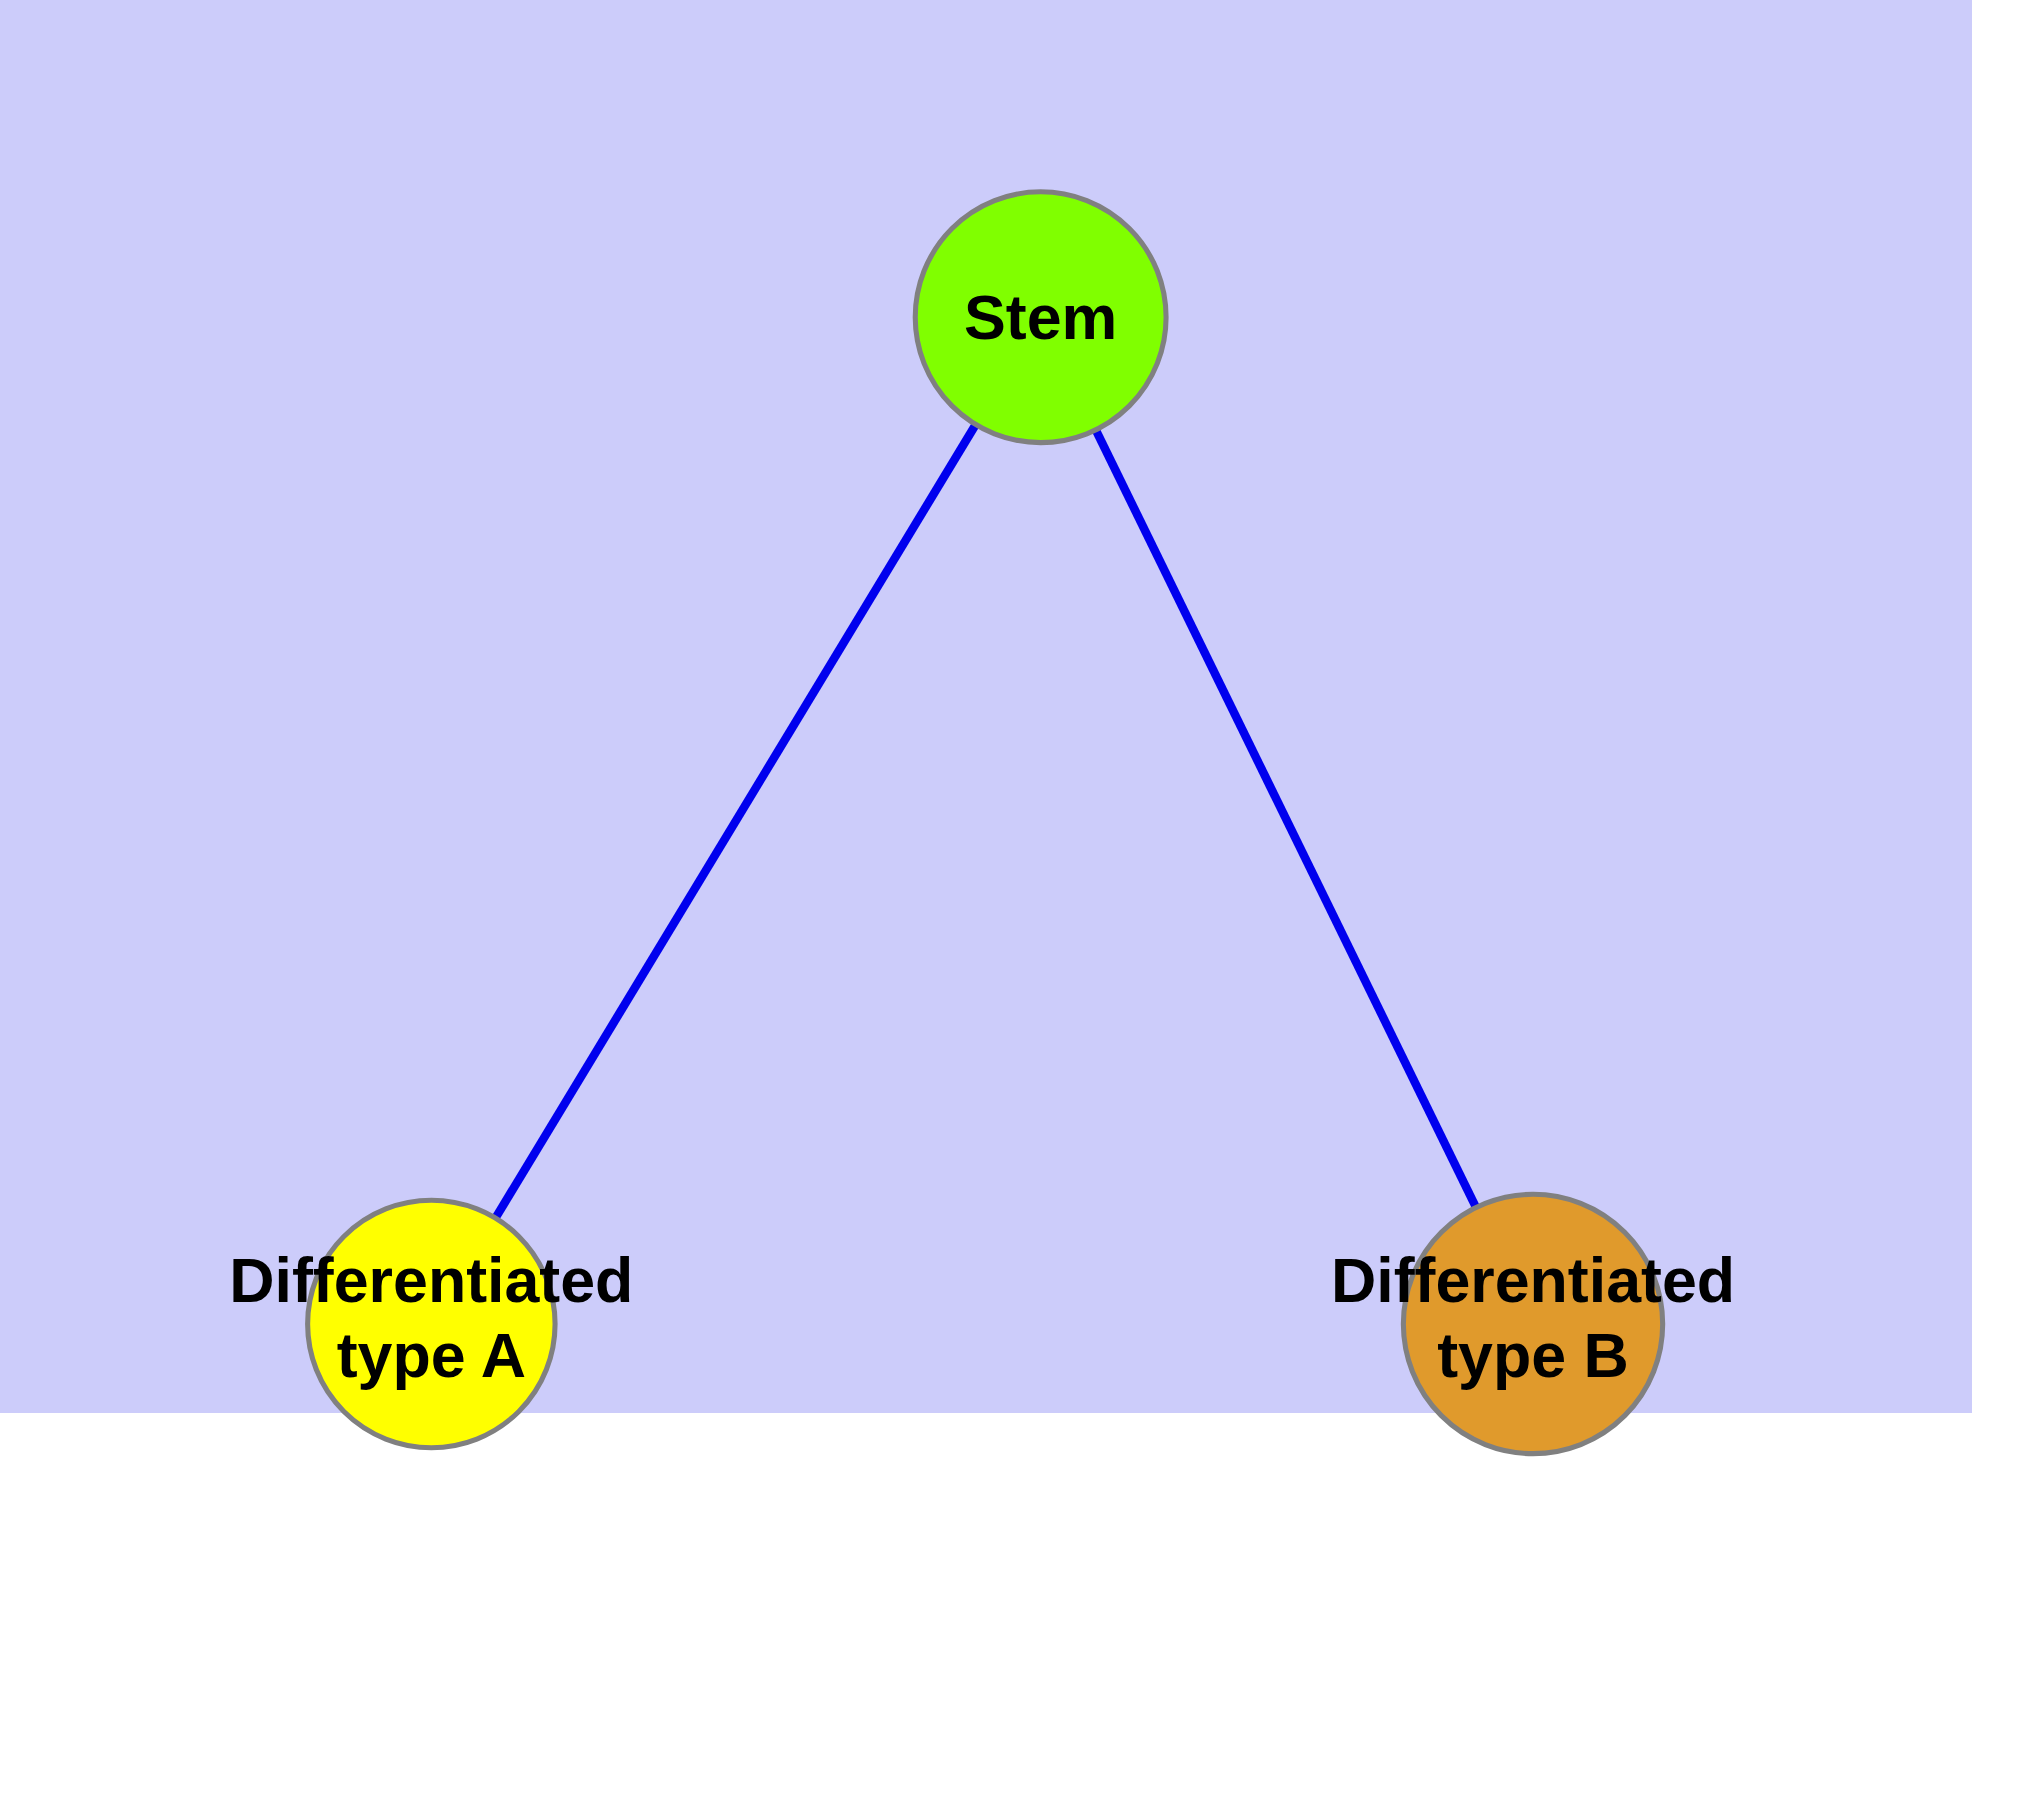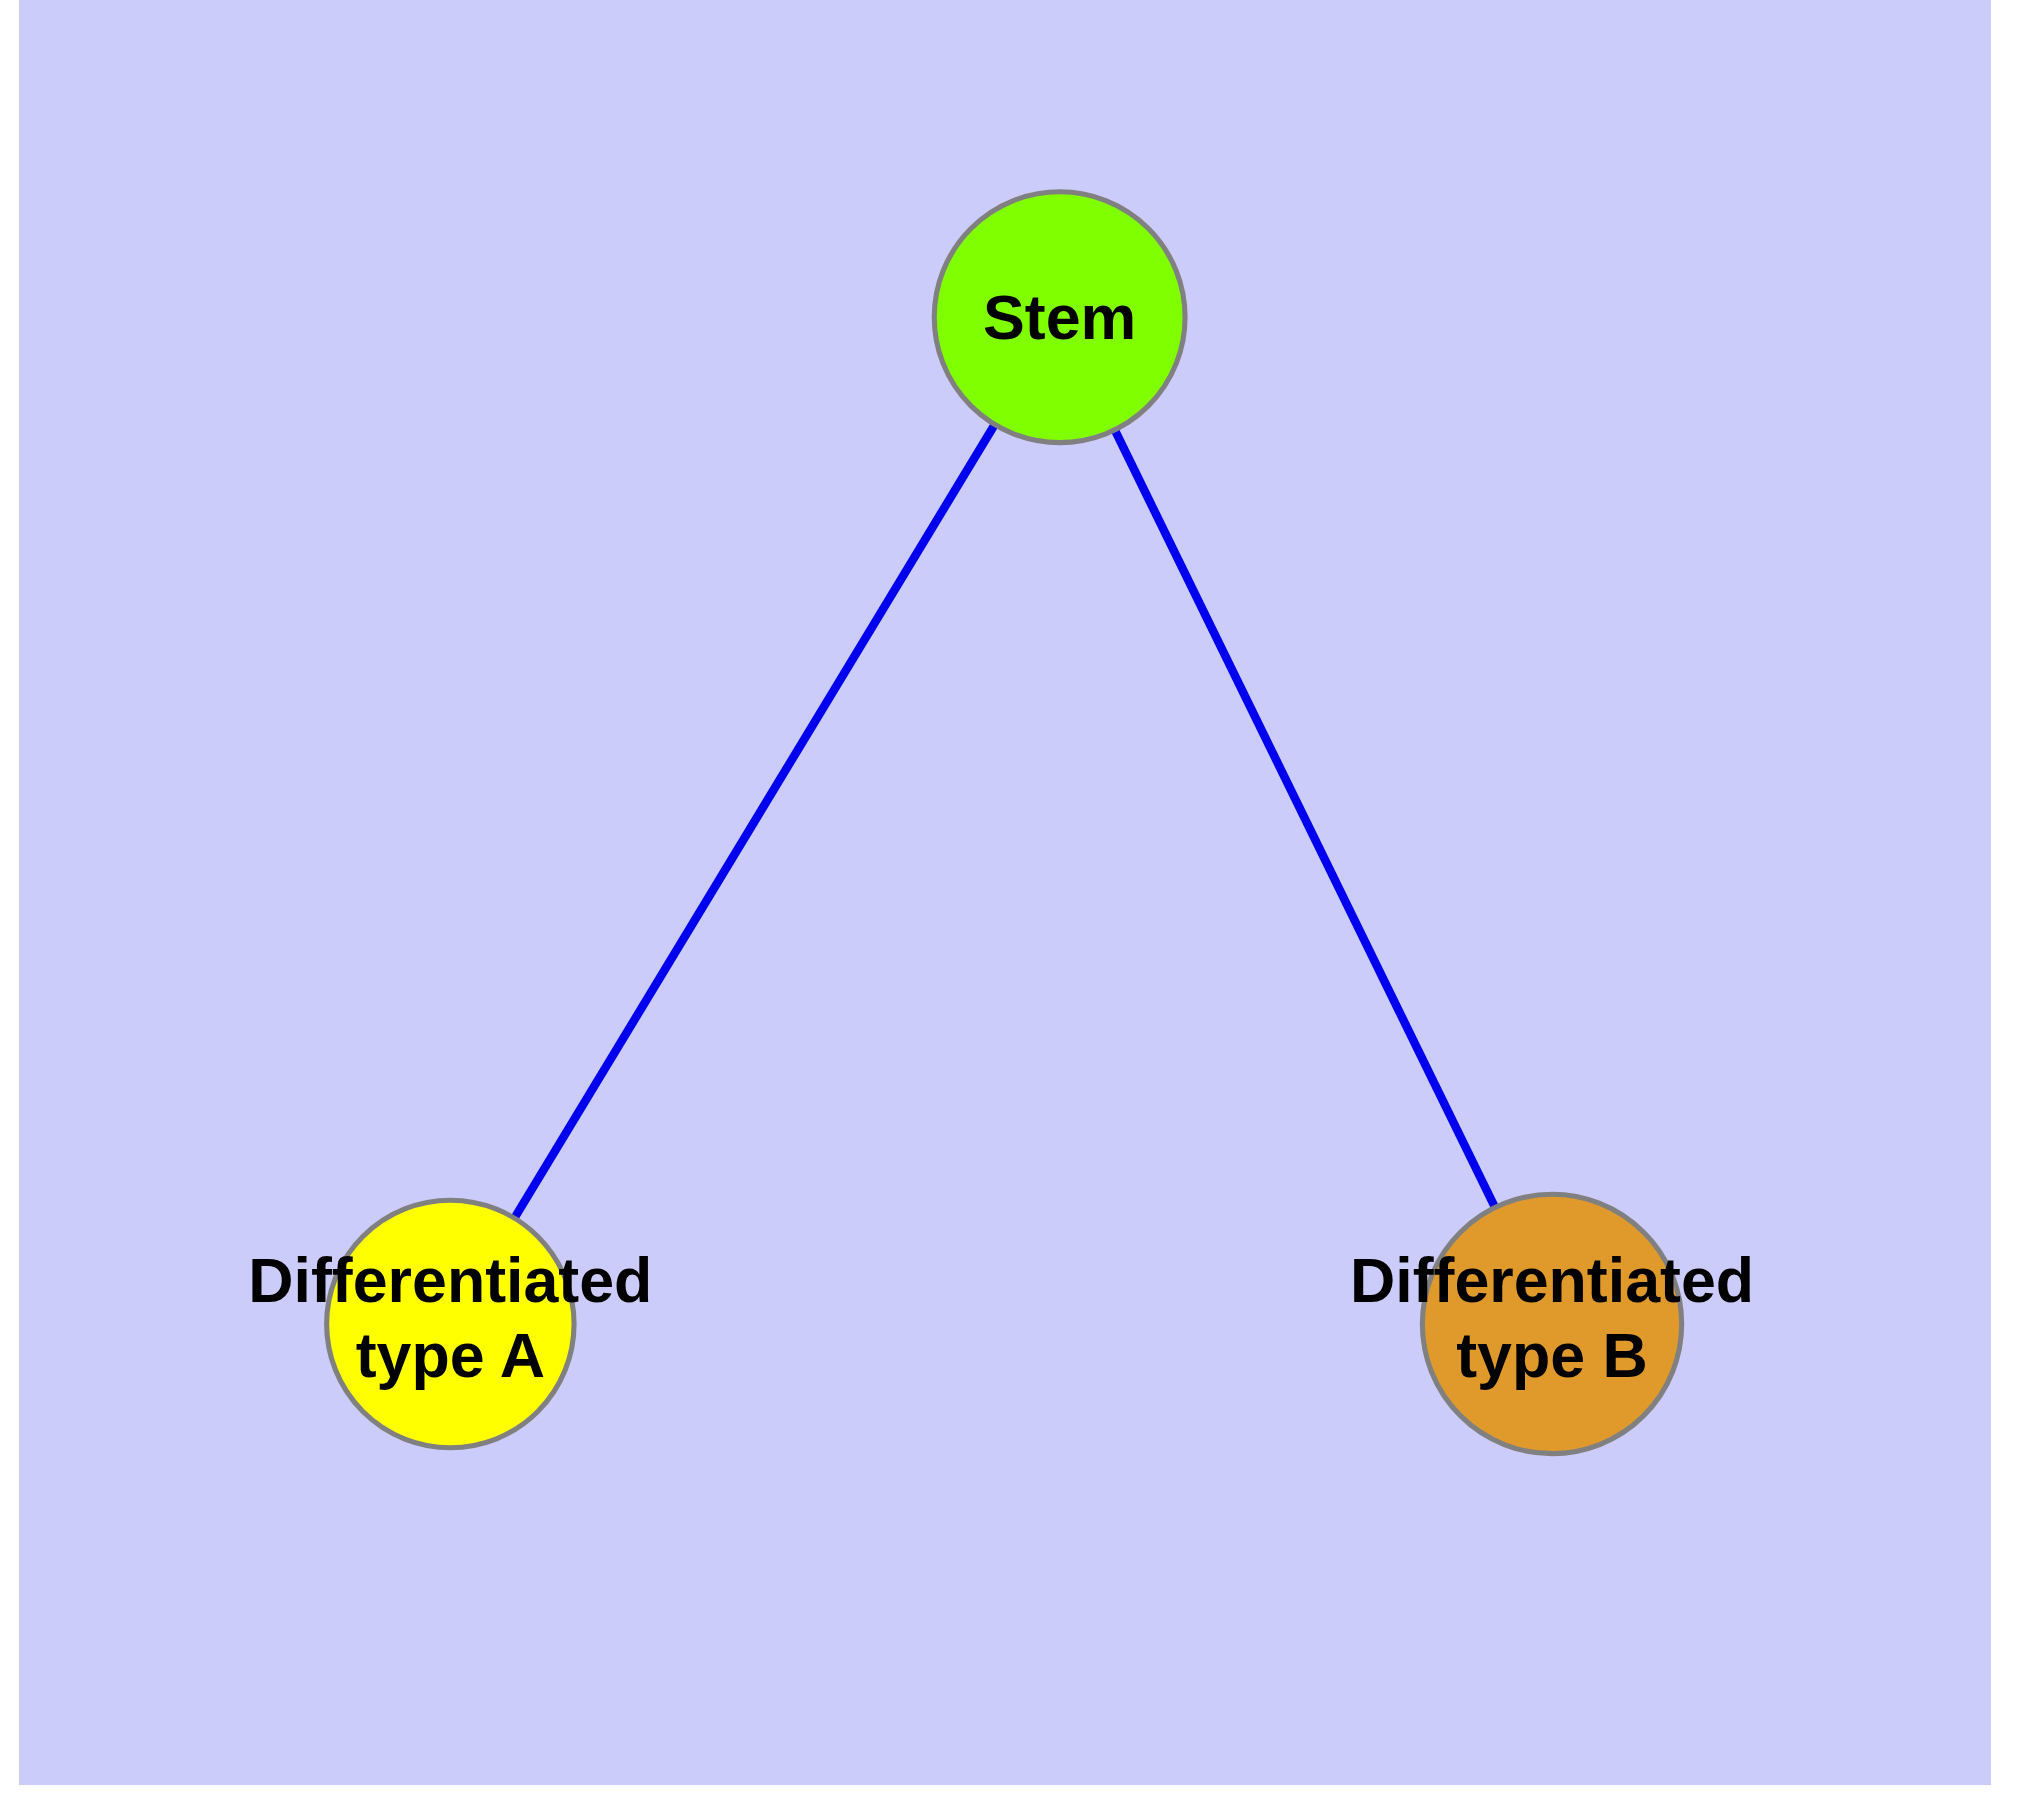--- a/index.html
+++ b/index.html
@@ -11,24 +11,24 @@
   #root {
     position: relative;
     width: 2021px;
     height: 1812px;
     background: #ffffff;
     overflow: hidden;
     font-family: "Liberation Sans", sans-serif;
   }
   #canvas {
     position: absolute;
-    left: 19px;
+    left: 0;
     top: 0px;
     width: 1972px;
-    height: 1785px;
+    height: 1413px;
     background: #ccccfa;
     overflow: visible;
   }
   #graph-svg {
     position: absolute;
     left: 0;
     top: 0;
     width: 1972px;
     height: 1759px;
     overflow: visible;

